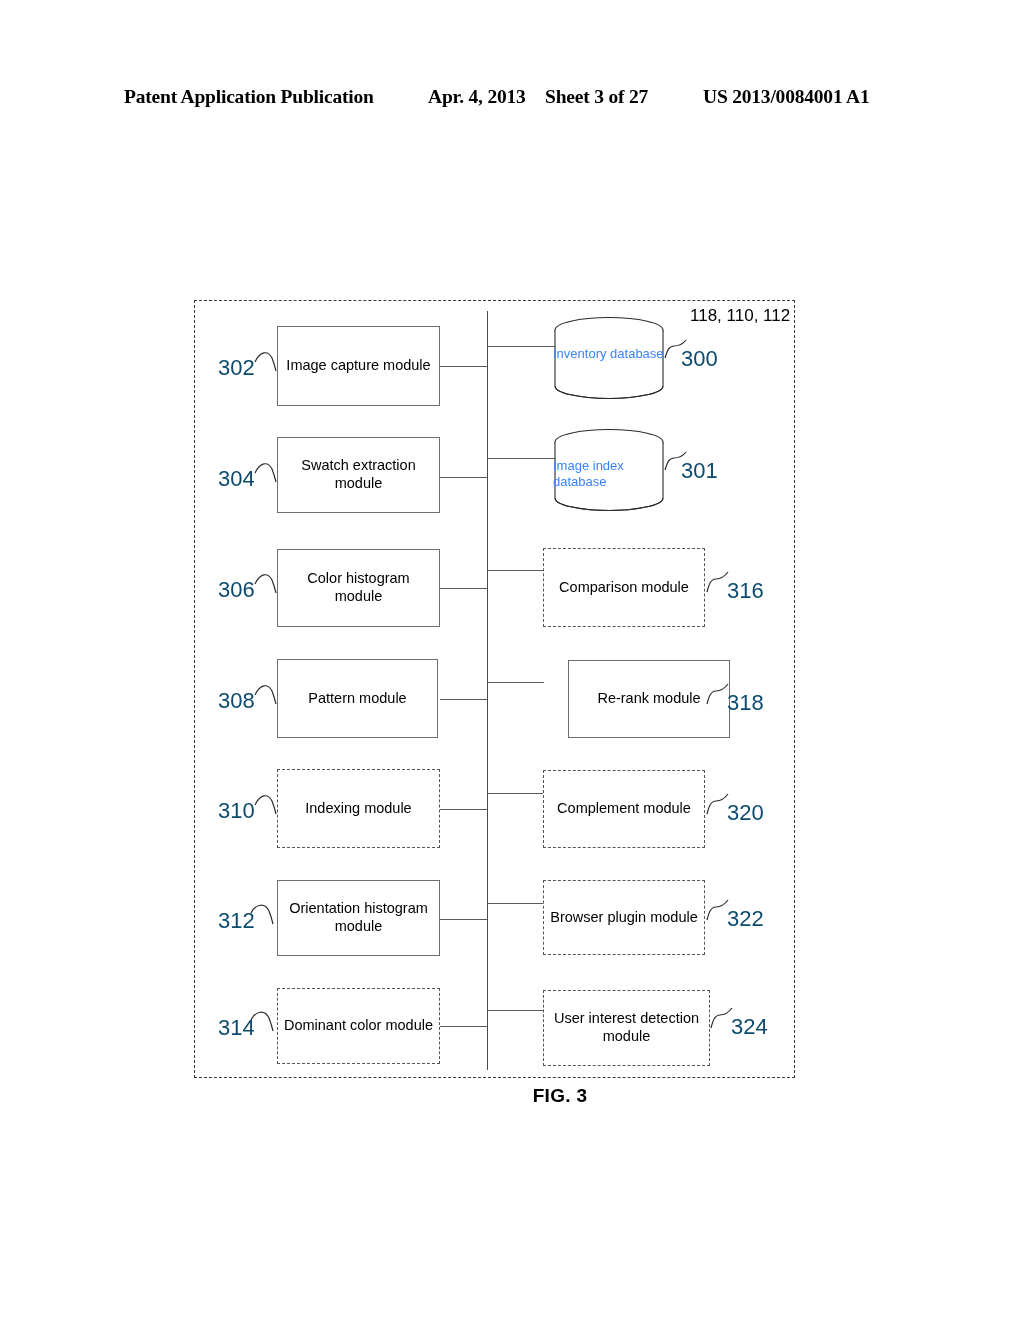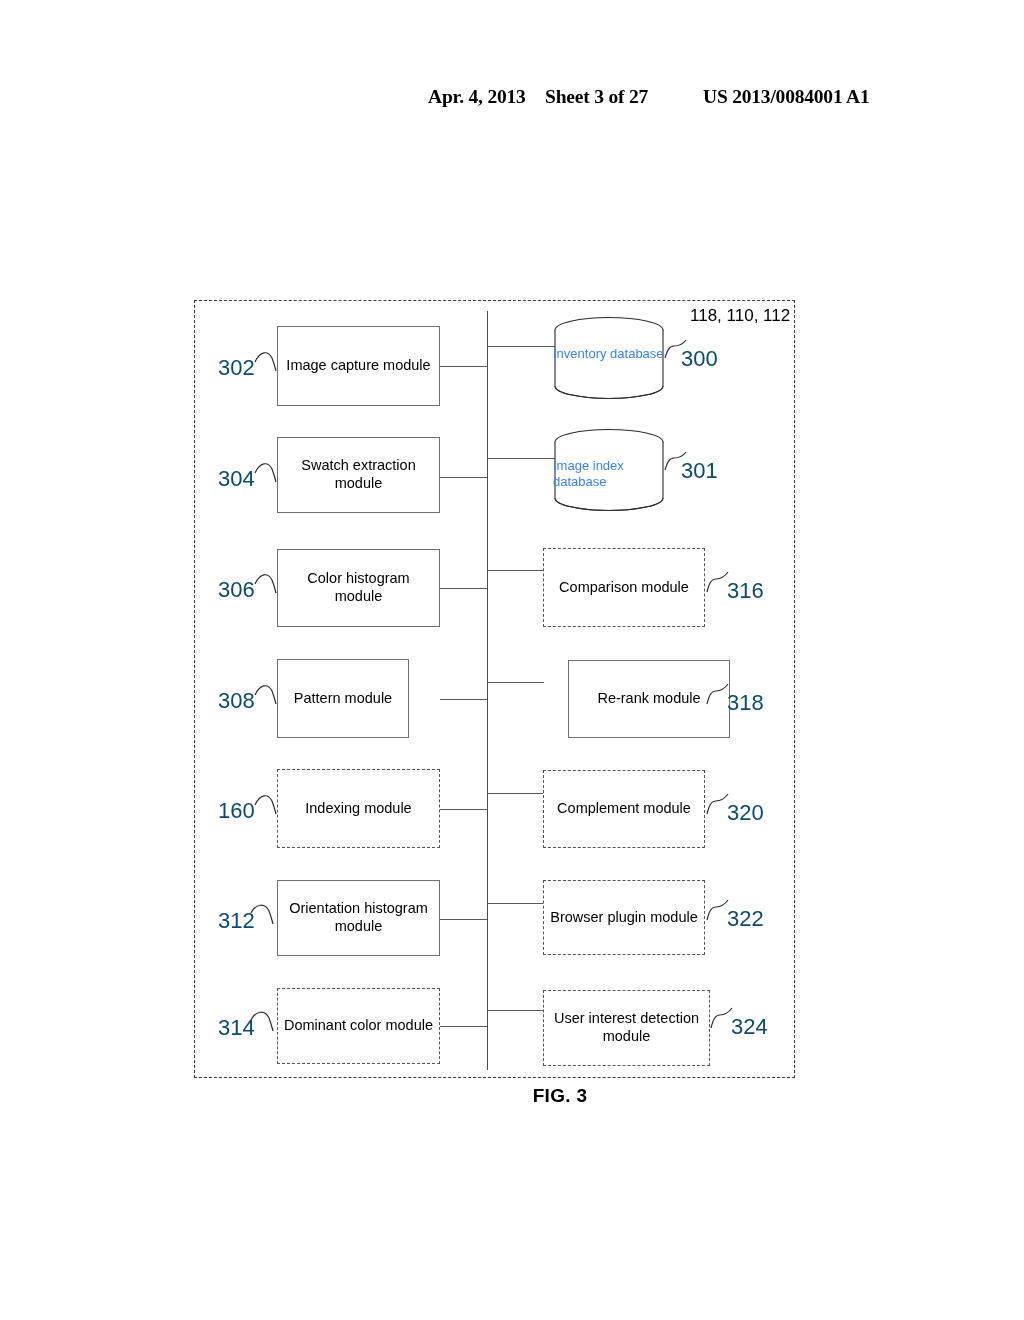--- a/index.html
+++ b/index.html
@@ -131,20 +131,21 @@
     font-weight: bold;
     font-size: 19px;
     letter-spacing: 0.3px;
     padding-left: 48px;
   }
 </style>
 </head>
 <body>
 
 <div id="page-header">
+  <span class="hdr-pub">Patent Application Publication</span>
   <span class="hdr-date">Apr. 4, 2013</span>
   <span class="hdr-sheet">Sheet 3 of 27</span>
   <span class="hdr-pat">US 2013/0084001 A1</span>
 </div>
 
 <div id="figure-frame"></div>
 
 <div class="ref-group-label" style="left:690px; top:306px;">118, 110, 112</div>
 
 <div id="bus-line" style="left:487px; top:311px; height:759px;"></div>
@@ -167,21 +168,21 @@
 
 <div class="mod-box solid-ish" style="left:277px; top:326px; width:163px; height:80px;">
   <span>Image capture module</span>
 </div>
 <div class="mod-box solid-ish" style="left:277px; top:437px; width:163px; height:76px;">
   <span>Swatch extraction module</span>
 </div>
 <div class="mod-box solid-ish" style="left:277px; top:549px; width:163px; height:78px;">
   <span>Color histogram module</span>
 </div>
-<div class="mod-box solid-ish" style="left:277px; top:659px; width:132px; height:79px;">
+<div class="mod-box solid-ish" style="left:277px; top:659px; width:161px; height:79px;">
   <span>Pattern module</span>
 </div>
 <div class="mod-box" style="left:277px; top:769px; width:163px; height:79px;">
   <span>Indexing module</span>
 </div>
 <div class="mod-box solid-ish" style="left:277px; top:880px; width:163px; height:76px;">
   <span>Orientation histogram module</span>
 </div>
 <div class="mod-box" style="left:277px; top:988px; width:163px; height:76px;">
   <span>Dominant color module</span>
@@ -234,21 +235,21 @@
 <div class="ref-num" style="left:218px; top:577px;">306</div>
 <svg class="leader" style="left:254px; top:570px;" width="26" height="24">
     <path d="M1,14 C6,3 14,2 18,10 C20,15 21,19 22,23"></path>
   </svg>
 
 <div class="ref-num" style="left:218px; top:688px;">308</div>
 <svg class="leader" style="left:254px; top:681px;" width="26" height="24">
     <path d="M1,14 C6,3 14,2 18,10 C20,15 21,19 22,23"></path>
   </svg>
 
-<div class="ref-num" style="left:218px; top:798px;">160</div>
+<div class="ref-num" style="left:218px; top:798px;">310</div>
 <svg class="leader" style="left:254px; top:791px;" width="26" height="24">
     <path d="M1,14 C6,3 14,2 18,10 C20,15 21,19 22,23"></path>
   </svg>
 
 <div class="ref-num" style="left:218px; top:908px;">312</div>
 <svg class="leader" style="left:250px; top:901px;" width="28" height="24">
     <path d="M1,12 C6,2 15,2 19,10 C21,15 22,19 23,23"></path>
   </svg>
 
 <div class="ref-num" style="left:218px; top:1015px;">314</div>

